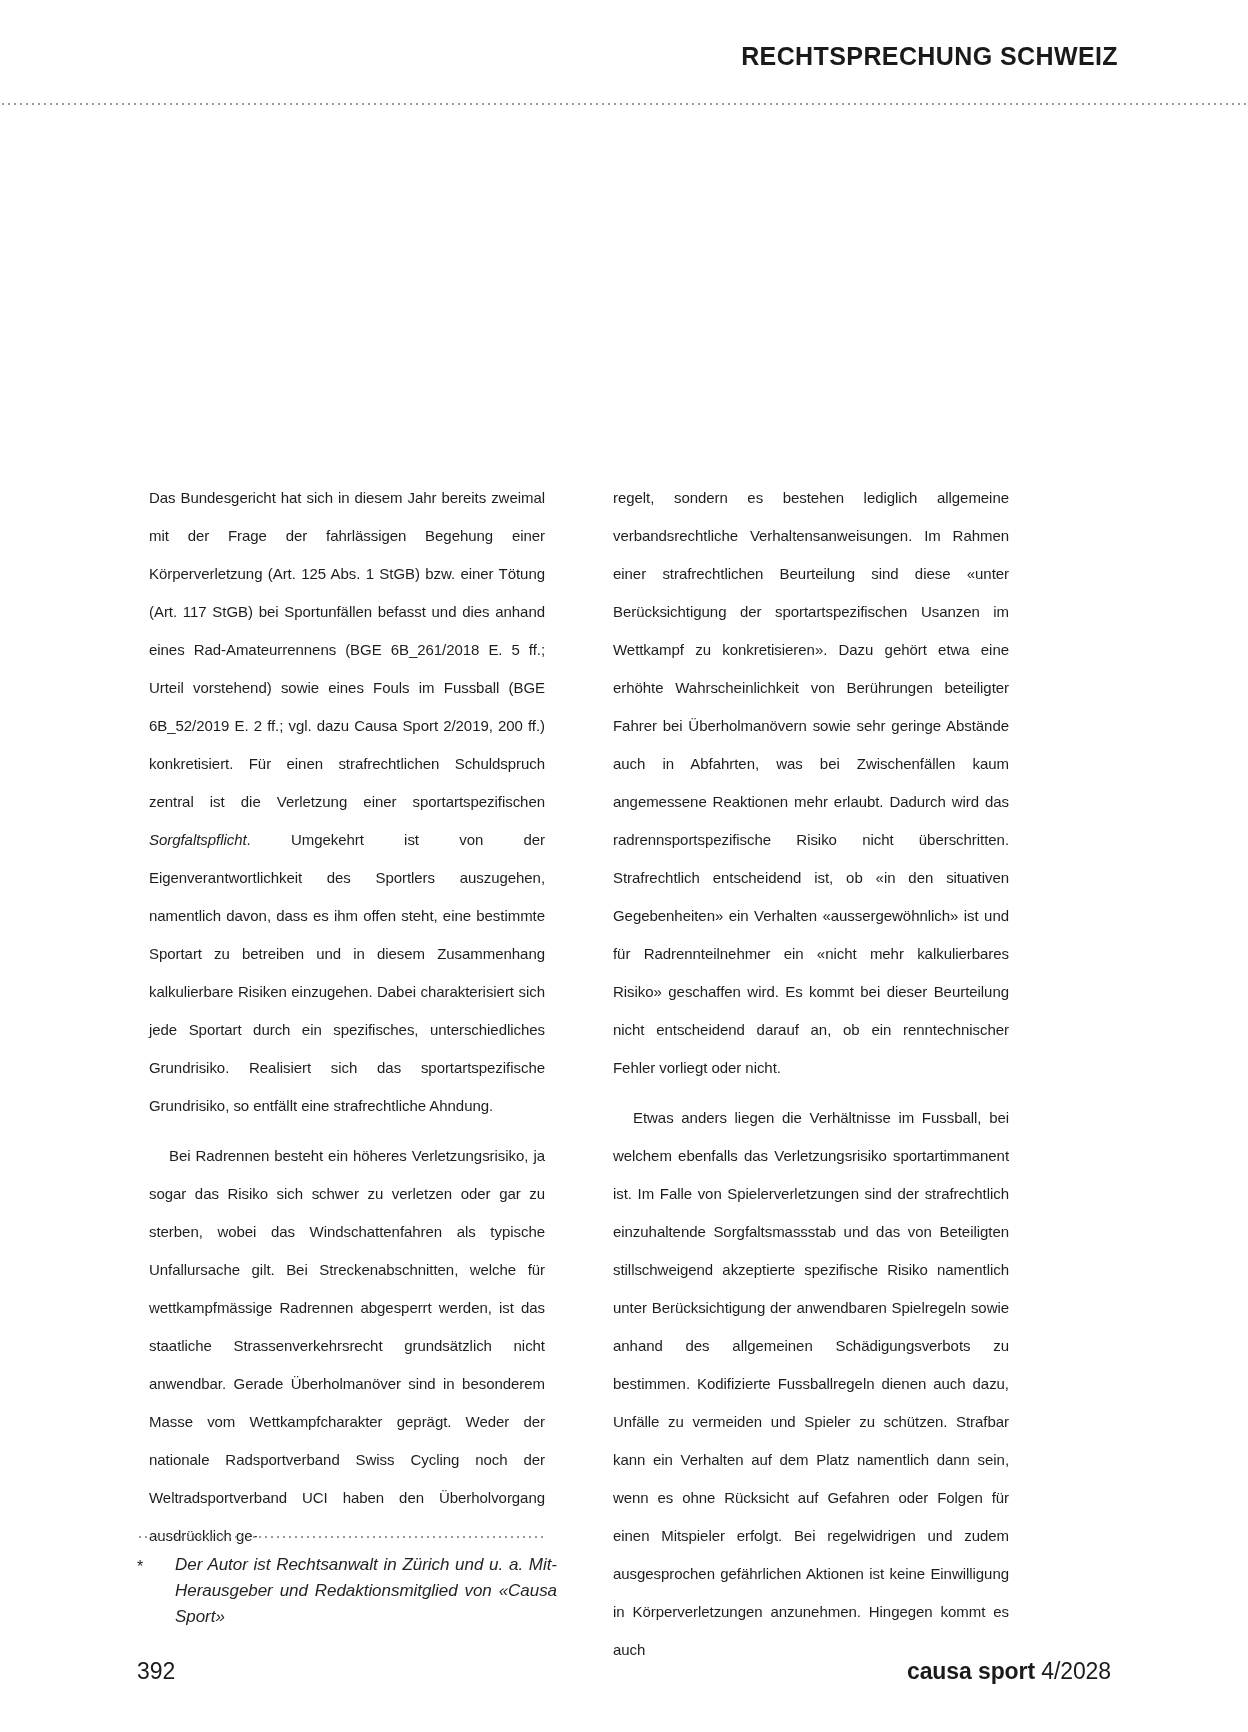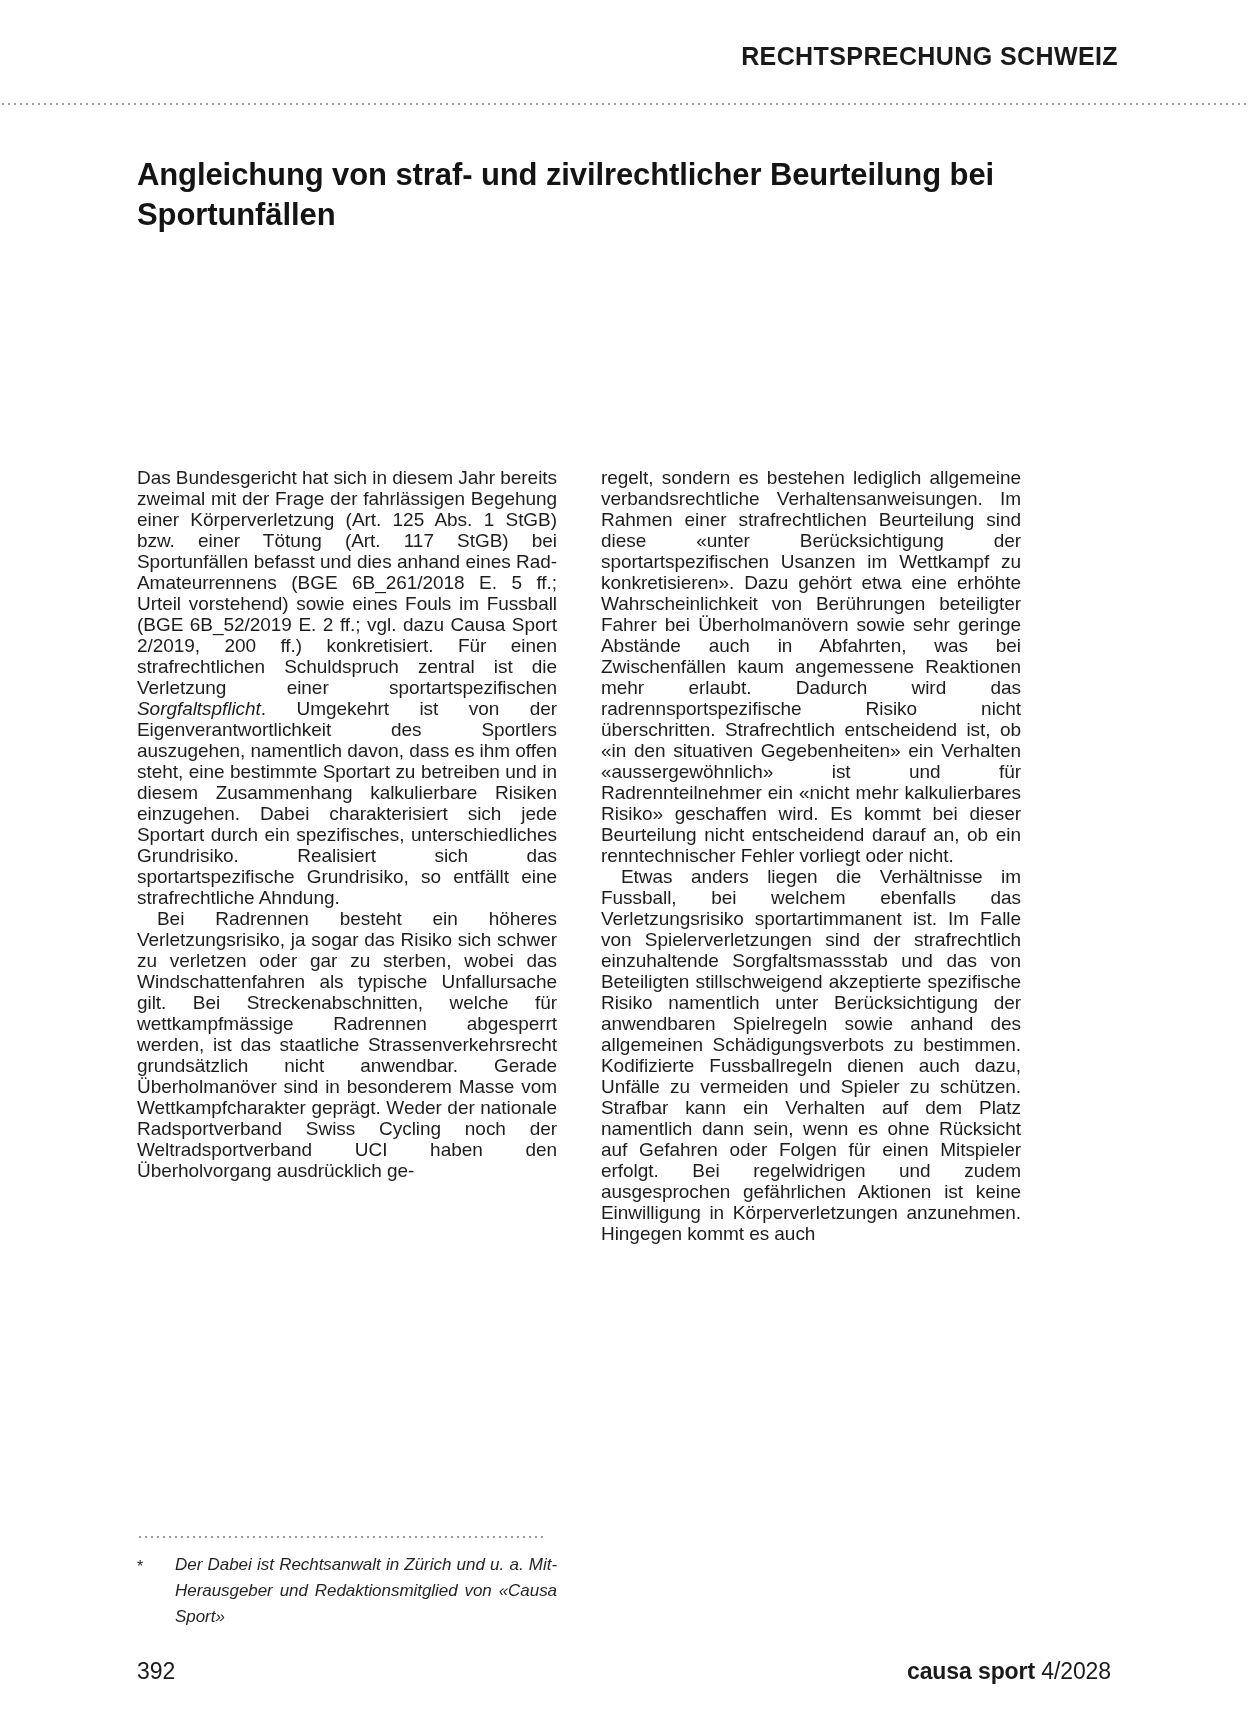--- a/index.html
+++ b/index.html
@@ -85,23 +85,23 @@
     top: 467px;
     width: 884px;
     display: flex;
     gap: 44px;
   }
   .col {
     width: 420px;
     position: relative;
   }
   .col p {
-    margin: 0;
-    font-size: 19px;
-    line-height: 21px;
+    margin: 12px;
+    font-size: 15px;
+    line-height: 38px;
     text-align: justify;
     text-justify: inter-word;
     color: #1d1d1d;
     hyphens: manual;
     letter-spacing: -0.05px;
   }
   .col p.indent {
     text-indent: 20px;
   }
   .col p em {
@@ -169,42 +169,41 @@
 </head>
 <body>
 
 <div class="page">
 
   <div class="running-head">RECHTSPRECHUNG SCHWEIZ</div>
 
   <div class="head-rule"></div>
 
   <div class="title-block">
-    <h1 class="article-title">Angleichung von straf- und zivilrechtlicher Beurteilung bei Sportunfällen</h1>
   </div>
 
   <div class="columns">
 
     <div class="col">
       <p><span>Das Bundesgericht hat sich in diesem Jahr bereits zweimal mit der Frage der fahrlässigen Begehung einer Körperverletzung (Art. 125 Abs. 1 StGB) bzw. einer Tötung (Art. 117 StGB) bei Sportunfällen befasst und dies anhand eines Rad-Amateurrennens (BGE 6B_261/2018 E. 5 ff.; Urteil vorstehend) sowie eines Fouls im Fussball (BGE 6B_52/2019 E. 2 ff.; vgl. dazu Causa Sport 2/2019, 200 ff.) konkretisiert. Für einen strafrechtlichen Schuldspruch zentral ist die Verletzung einer sportartspezifischen </span><em>Sorgfaltspflicht</em><span>. Umgekehrt ist von der Eigenverantwortlichkeit des Sportlers auszugehen, namentlich davon, dass es ihm offen steht, eine bestimmte Sportart zu betreiben und in diesem Zusammenhang kalkulierbare Risiken einzugehen. Dabei charakterisiert sich jede Sportart durch ein spezifisches, unterschiedliches Grundrisiko. Realisiert sich das sportartspezifische Grundrisiko, so entfällt eine strafrechtliche Ahndung.</span></p>
       <p class="indent">Bei Radrennen besteht ein höheres Verletzungsrisiko, ja sogar das Risiko sich schwer zu verletzen oder gar zu sterben, wobei das Windschattenfahren als typische Unfallursache gilt. Bei Streckenabschnitten, welche für wettkampfmässige Radrennen abgesperrt werden, ist das staatliche Strassenverkehrsrecht grundsätzlich nicht anwendbar. Gerade Überholmanöver sind in besonderem Masse vom Wettkampfcharakter geprägt. Weder der nationale Radsportverband Swiss Cycling noch der Weltradsportverband UCI haben den Überholvorgang ausdrücklich ge-</p>
     </div>
 
     <div class="col">
       <p>regelt, sondern es bestehen lediglich allgemeine verbandsrechtliche Verhaltensanweisungen. Im Rahmen einer strafrechtlichen Beurteilung sind diese «unter Berücksichtigung der sportartspezifischen Usanzen im Wettkampf zu konkretisieren». Dazu gehört etwa eine erhöhte Wahrscheinlichkeit von Berührungen beteiligter Fahrer bei Überholmanövern sowie sehr geringe Abstände auch in Abfahrten, was bei Zwischenfällen kaum angemessene Reaktionen mehr erlaubt. Dadurch wird das radrennsportspezifische Risiko nicht überschritten. Strafrechtlich entscheidend ist, ob «in den situativen Gegebenheiten» ein Verhalten «aussergewöhnlich» ist und für Radrennteilnehmer ein «nicht mehr kalkulierbares Risiko» geschaffen wird. Es kommt bei dieser Beurteilung nicht entscheidend darauf an, ob ein renntechnischer Fehler vorliegt oder nicht.</p>
       <p class="indent">Etwas anders liegen die Verhältnisse im Fussball, bei welchem ebenfalls das Verletzungsrisiko sportartimmanent ist. Im Falle von Spielerverletzungen sind der strafrechtlich einzuhaltende Sorgfaltsmassstab und das von Beteiligten stillschweigend akzeptierte spezifische Risiko namentlich unter Berücksichtigung der anwendbaren Spielregeln sowie anhand des allgemeinen Schädigungsverbots zu bestimmen. Kodifizierte Fussballregeln dienen auch dazu, Unfälle zu vermeiden und Spieler zu schützen. Strafbar kann ein Verhalten auf dem Platz namentlich dann sein, wenn es ohne Rücksicht auf Gefahren oder Folgen für einen Mitspieler erfolgt. Bei regelwidrigen und zudem ausgesprochen gefährlichen Aktionen ist keine Einwilligung in Körperverletzungen anzunehmen. Hingegen kommt es auch</p>
     </div>
 
   </div>
 
   <div class="footnote">
     <div class="footnote-rule"></div>
     <div class="footnote-body">
       <div class="footnote-marker">*</div>
-      <div class="footnote-text">Der Dabei ist Rechtsanwalt in Zürich und u. a. Mit-Herausgeber und Redaktionsmitglied von «Causa Sport»</div>
+      <div class="footnote-text">Der Autor ist Rechtsanwalt in Zürich und u. a. Mit-Herausgeber und Redaktionsmitglied von «Causa Sport»</div>
     </div>
   </div>
 
   <div class="footer">
     <div class="folio">392</div>
     <div class="journal-mark">
       <span class="jm-name">causa sport</span><span class="jm-issue"> </span><span class="jm-issue">4/2028</span>
     </div>
   </div>
 

